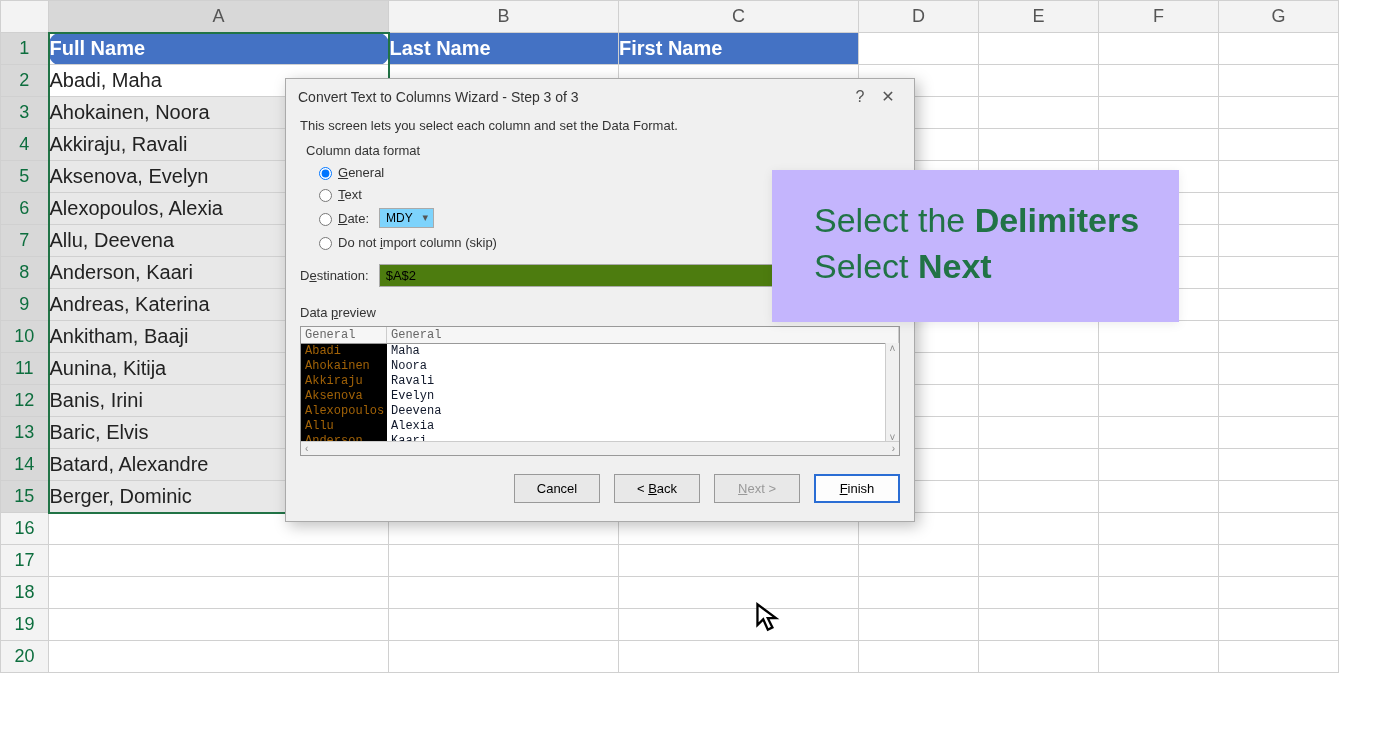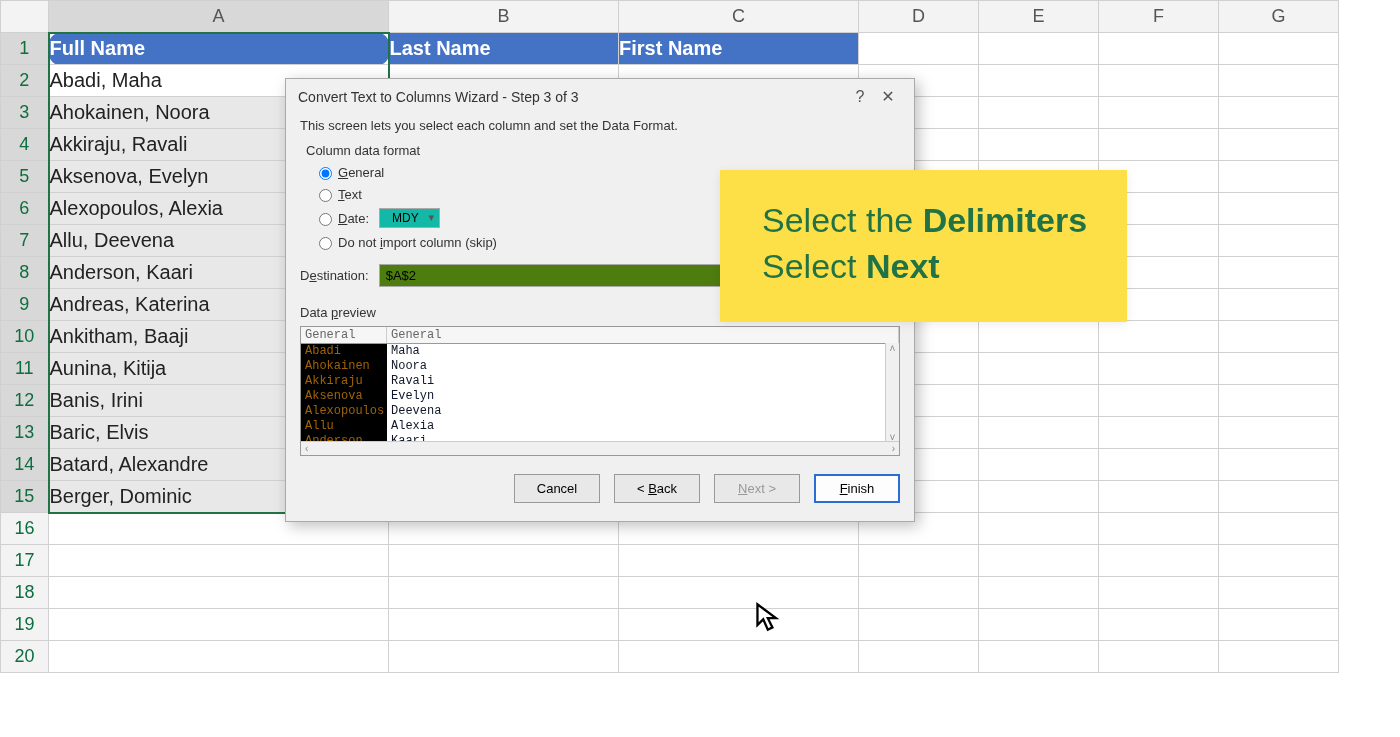--- a/index.html
+++ b/index.html
@@ -105,23 +105,23 @@
   .radio-row {
     display: flex;
     align-items: center;
     margin: 6px 0;
     font-size: 13px;
   }
   .radio-row input { margin-right: 6px; }
   .date-select {
     margin-left: 10px;
     border: 1px solid #aaa;
-    background: #14b8a6;
+    background: #7dd3fc;
     font-size: 12px;
-    padding: 2px 20px 2px 12px;
+    padding: 2px 20px 2px 6px;
     appearance: none;
     position: relative;
   }
   .date-wrap { position: relative; display: inline-block; }
   .date-wrap::after {
     content: "▾";
     position: absolute;
     right: 6px; top: 3px;
     font-size: 11px; color: #555;
     pointer-events: none;
@@ -226,23 +226,23 @@
   }
   .dlg-btn.disabled { color: #999; }
   .dlg-btn.primary {
     border: 2px solid #2a6dd4;
     background: #fdfdfd;
   }
 
   
   .instruct {
     position: absolute;
-    left: 720px;
+    left: 772px;
     top: 170px;
-    background: #fde047;
+    background: #c4b5fd;
     padding: 28px 40px 32px 42px;
     font-size: 34px;
     color: #217346;
     line-height: 1.35;
     box-shadow: 0 2px 10px rgba(0,0,0,0.08);
   }
   .instruct b { font-weight: 700; }
 
   
   .cursor {

